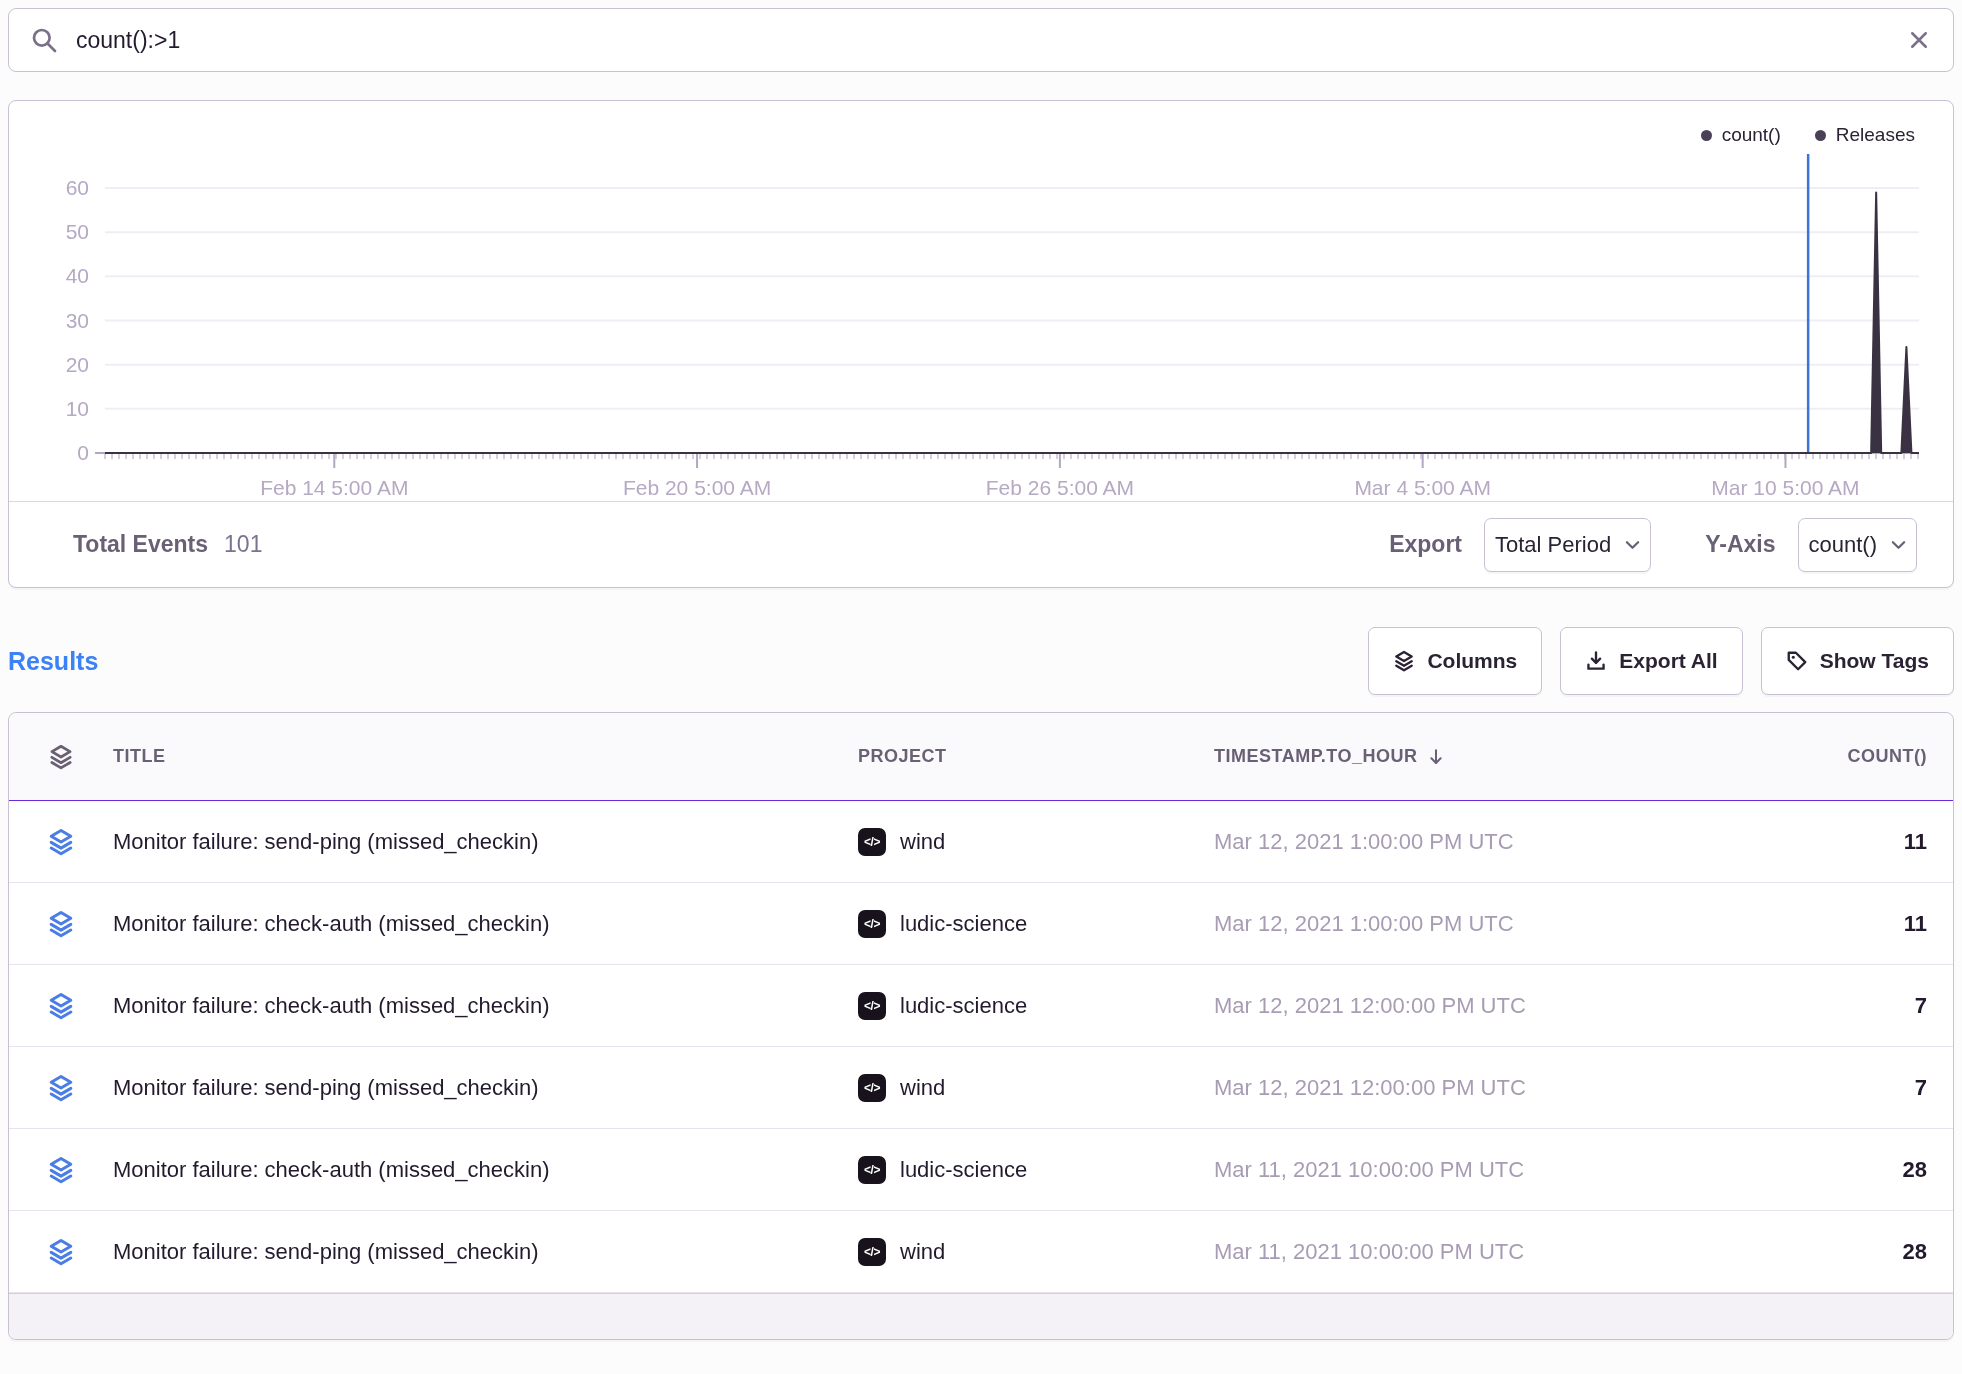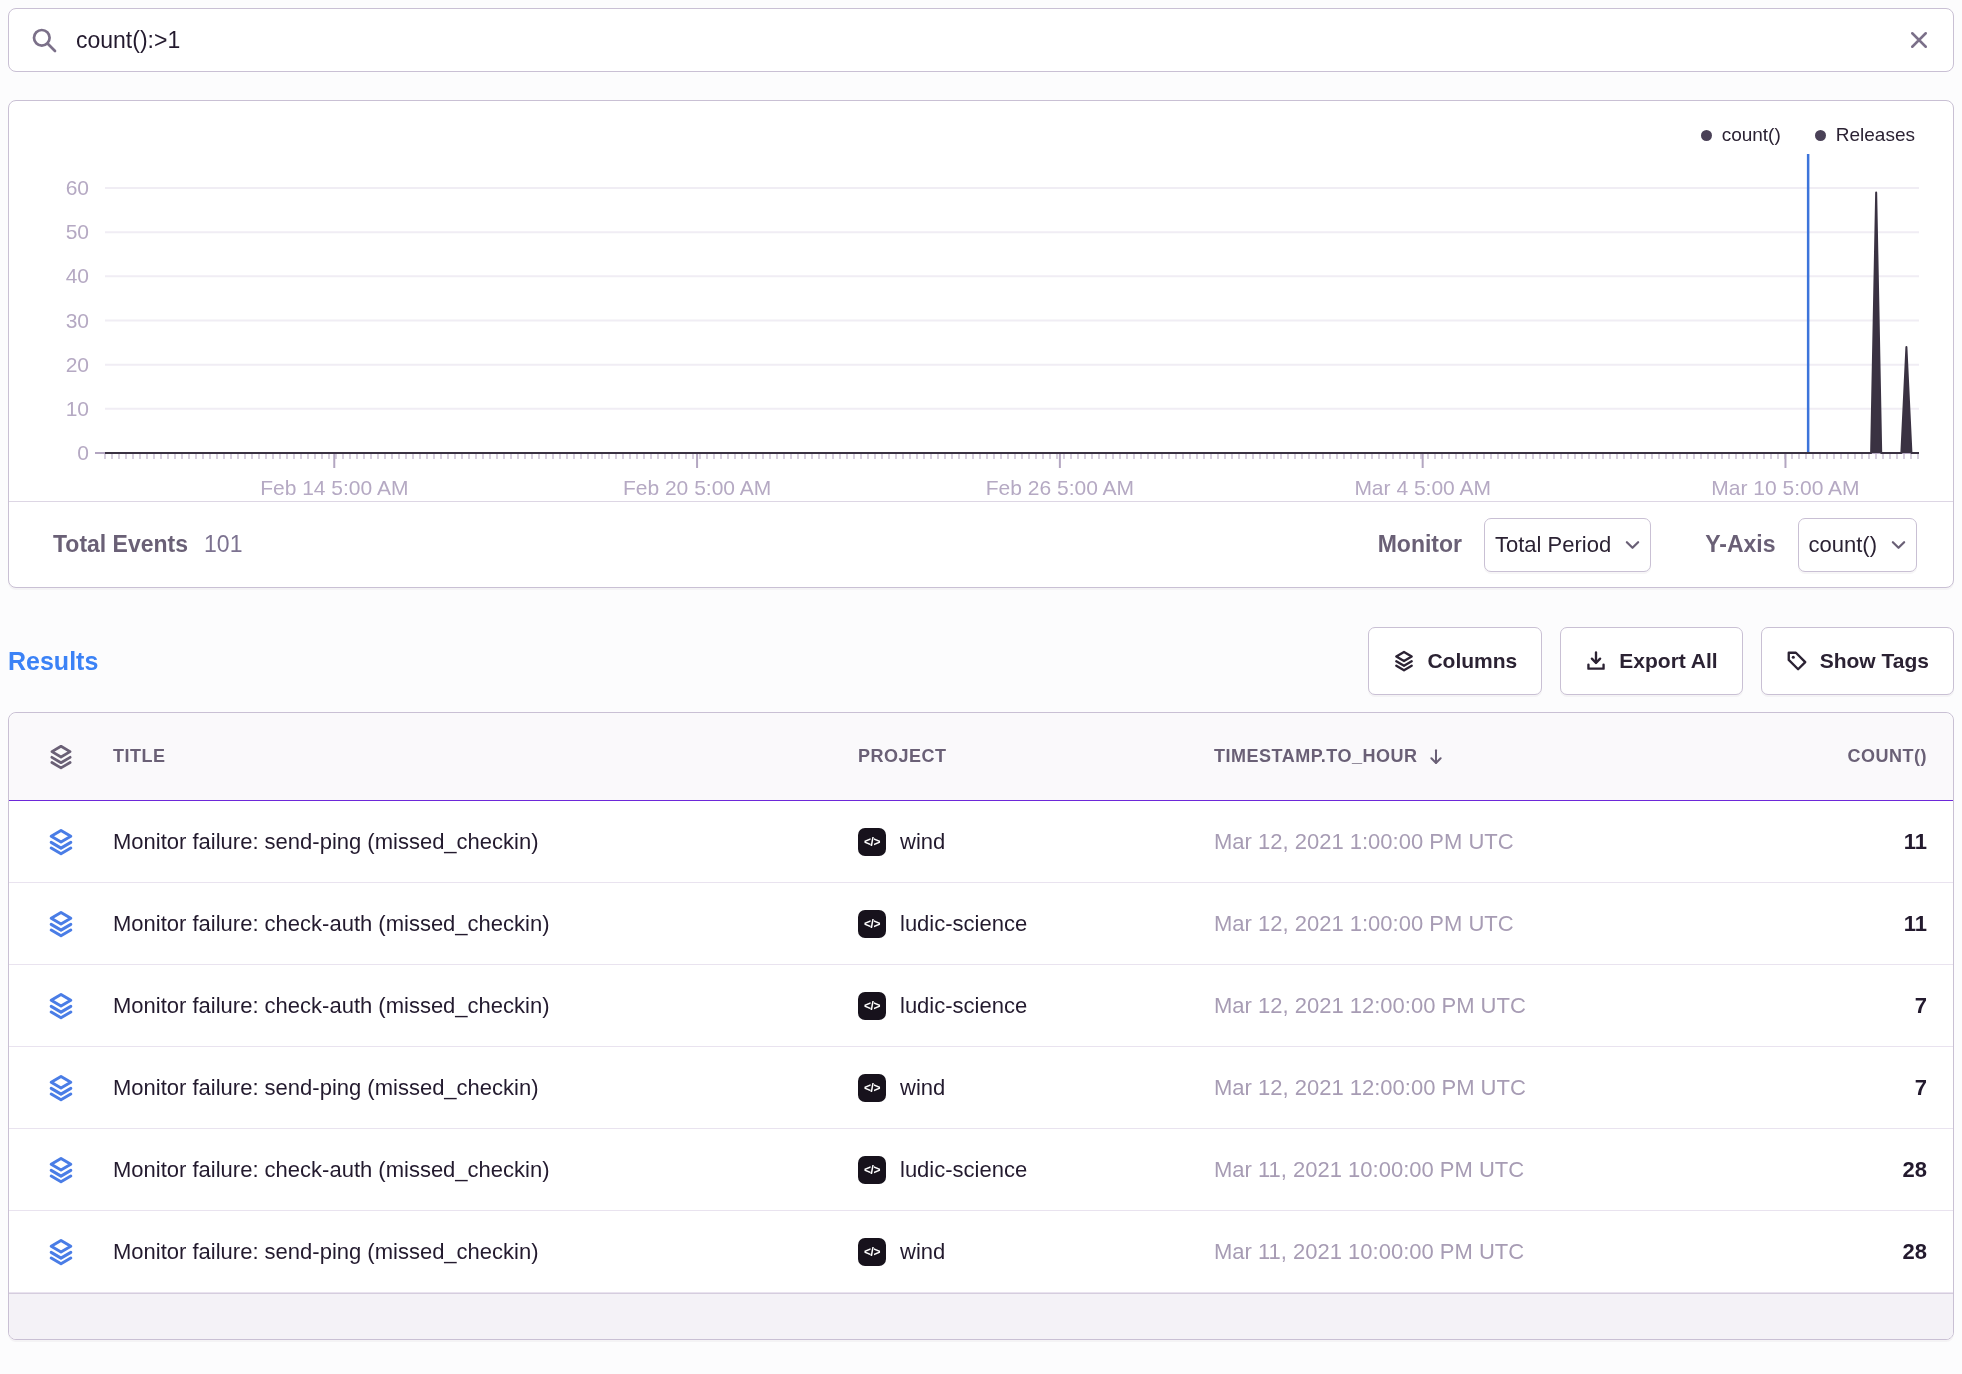--- a/index.html
+++ b/index.html
@@ -19,21 +19,21 @@
     box-shadow:0 2px 0 rgba(43,34,51,.04); }
   .chart-panel { margin-top:28px; }
   .legend-row { display:flex; justify-content:flex-end; gap:34px; padding:20px 38px 0 0; height:48px; }
   .legend-item { display:flex; align-items:center; gap:10px; font-size:19px; color:#2b2233; cursor:pointer; }
   .legend-dot { width:11px; height:11px; border-radius:50%; }
   .chart-svg { display:block; width:1944px; height:352px; }
 
   .chart-footer { border-top:1px solid #ddd6e4; height:86px; display:flex; align-items:center;
     padding:0 36px 0 44px; }
   .total-events { display:flex; gap:16px; align-items:baseline; font-size:23px; }
-  .total-events .lbl { font-weight:bold; color:#6a6076; }
+  .total-events .lbl { font-weight:bold; color:#6a6076;margin-left:20px; }
   .total-events .val { color:#7c7290; }
   .footer-controls { margin-left:auto; display:flex; align-items:center; gap:22px; }
   .ctl-label { font-size:23px; font-weight:bold; color:#6a6076; }
   .dropdown { display:flex; align-items:center; gap:14px; background:#fff;
     border:1px solid #c9c0d4; border-radius:7px; padding:0 10px; height:54px;
     font-size:22px; color:#2b2233; cursor:pointer; box-shadow:0 2px 0 rgba(43,34,51,.04);
     font-family:inherit; }
   .footer-controls .gap-lg { width:10px; }
 
   
@@ -136,21 +136,21 @@
         <line x1="1799.1444444444444" x2="1799.1444444444444" y1="5" y2="304" stroke="#3c74db" stroke-width="2.5"></line>
         <path d="M96 304 L1862.1305555555555 304 L1867.1694444444445 43.416666666666686 L1872.2083333333333 304 L1892.363888888889 304 L1897.4027777777778 198 L1902.4416666666666 304 L1910 304" fill="#3a3242" stroke="#3a3242" stroke-width="2" stroke-linejoin="round"></path>
       </svg>
 
     <div class="chart-footer">
       <div class="total-events">
         <span class="lbl">Total Events</span>
         <span class="val">101</span>
       </div>
       <div class="footer-controls">
-        <span class="ctl-label">Monitor</span>
+        <span class="ctl-label">Export</span>
         <button class="dropdown">
           <span>Total Period</span>
           <span style="display:flex">
             <svg width="15" height="10" viewBox="0 0 12 8">
                 <path d="M1.5 1.8 L6 6.2 L10.5 1.8" fill="none" stroke="#6a6076" stroke-width="1.8" stroke-linecap="round" stroke-linejoin="round"></path>
               </svg>
           </span>
         </button>
         <span class="gap-lg"></span>
         <span class="ctl-label">Y-Axis</span>

